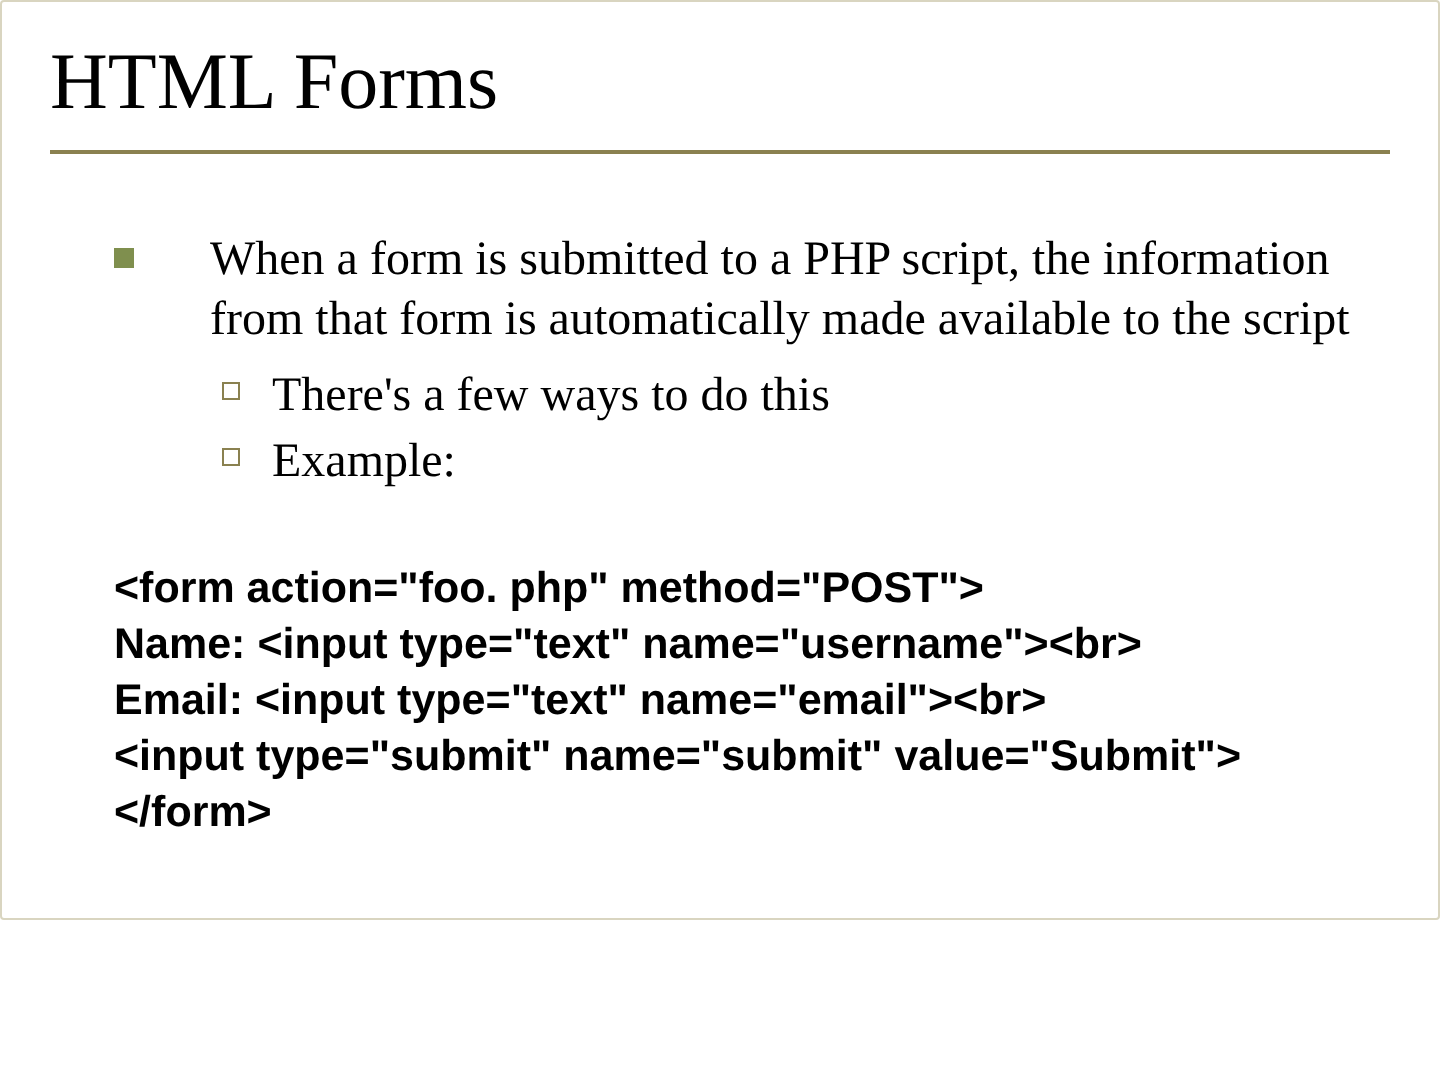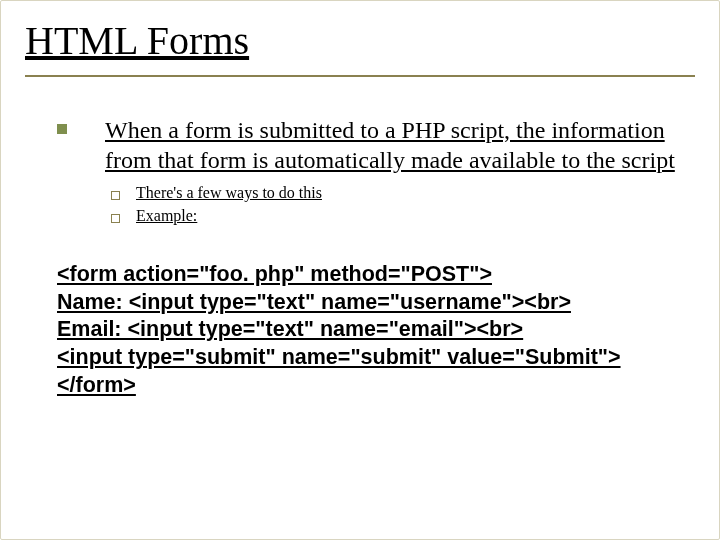--- a/index.html
+++ b/index.html
@@ -7,25 +7,24 @@
     padding: 0;
     width: 720px;
     height: 540px;
     background: #ffffff;
     font-family: "Times New Roman", Times, serif;
     color: #000;
   }
   .slide {
     position: relative;
     width: 720px;
-    height: 540px;
+    height: 460px;
     box-sizing: border-box;
     border: 1px solid #d9d5c0;
     border-radius: 2px;
-    text-decoration: underline;
   }
   .title-wrap {
     padding: 18px 0 0 24px;
   }
   .title {
     font-size: 40px;
     font-weight: 400;
     line-height: 1.1;
     margin: 0;
     padding: 0 0 6px 0;
@@ -67,21 +66,21 @@
   .sq2 {
     flex: 0 0 auto;
     width: 7px;
     height: 7px;
     border: 1px solid #8a8150;
     background: transparent;
     margin-top: 8px;
     margin-right: 16px;
   }
   .bullet-l2 .txt {
-    font-size: 16px;
+    font-size: 24px;
     line-height: 1.3;
   }
   .code {
     margin-top: 34px;
     font-family: Arial, Helvetica, sans-serif;
     font-size: 21.5px;
     font-weight: 700;
     line-height: 1.3;
   }
 </style>

